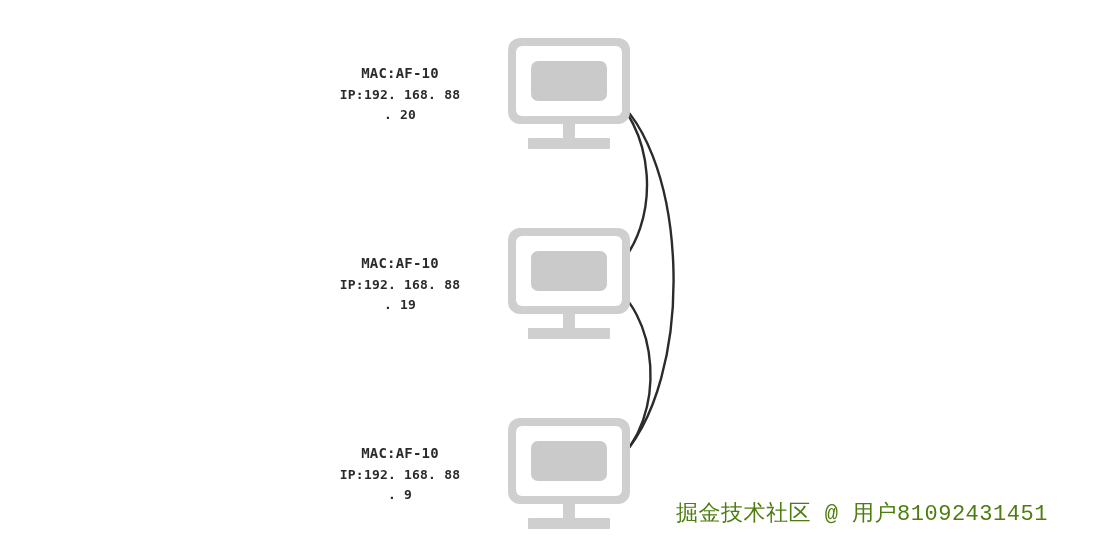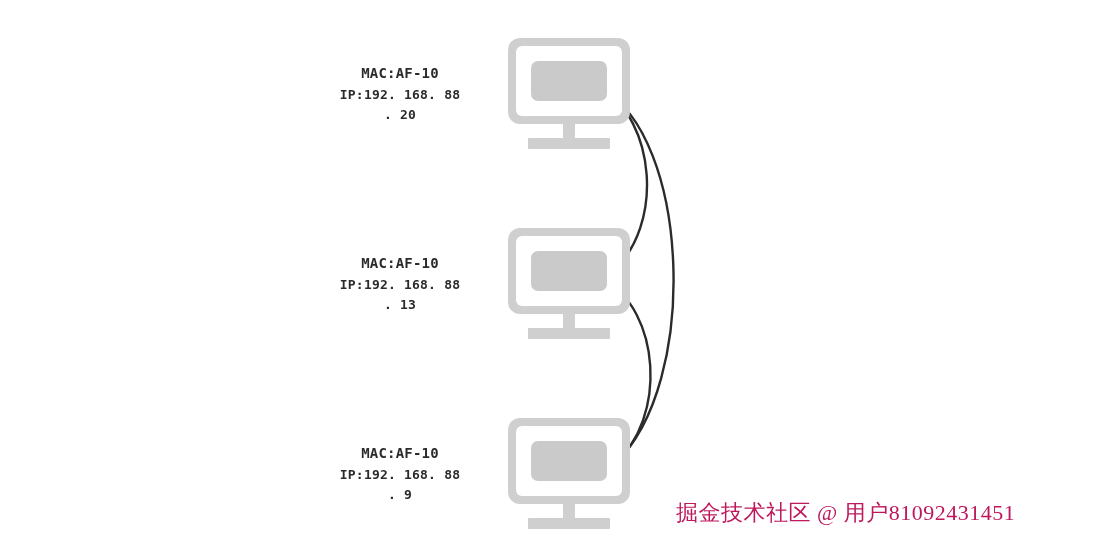--- a/index.html
+++ b/index.html
@@ -105,22 +105,22 @@
     width: 1094px;
     height: 545px;
     pointer-events: none;
   }
 
   
   .watermark {
     position: absolute;
     left: 676px;
     top: 498px;
-    color: #be185d;
-    font-family: Liberation Serif, serif;
+    color: #4d7c0f;
+    font-family: Liberation Mono, monospace;
     font-size: 22px;
     letter-spacing: 0.5px;
     white-space: nowrap;
     user-select: none;
   }
 </style>
 </head>
 <body>
 
 <div id="canvas">
@@ -153,21 +153,21 @@
       </div>
       <div class="monitor-neck"></div>
       <div class="monitor-base"></div>
     </div>
   </div>
 
   <div class="node" style="left:300px; top:228px;">
     <div class="node-labels">
       <div class="label-mac">MAC:AF-10</div>
       <div class="label-ip">IP:192. 168. 88</div>
-      <div class="label-ip">. 13</div>
+      <div class="label-ip">. 19</div>
     </div>
     <div class="monitor">
       <div class="monitor-frame">
         <div class="monitor-bezel">
           <div class="monitor-screen"></div>
         </div>
       </div>
       <div class="monitor-neck"></div>
       <div class="monitor-base"></div>
     </div>

